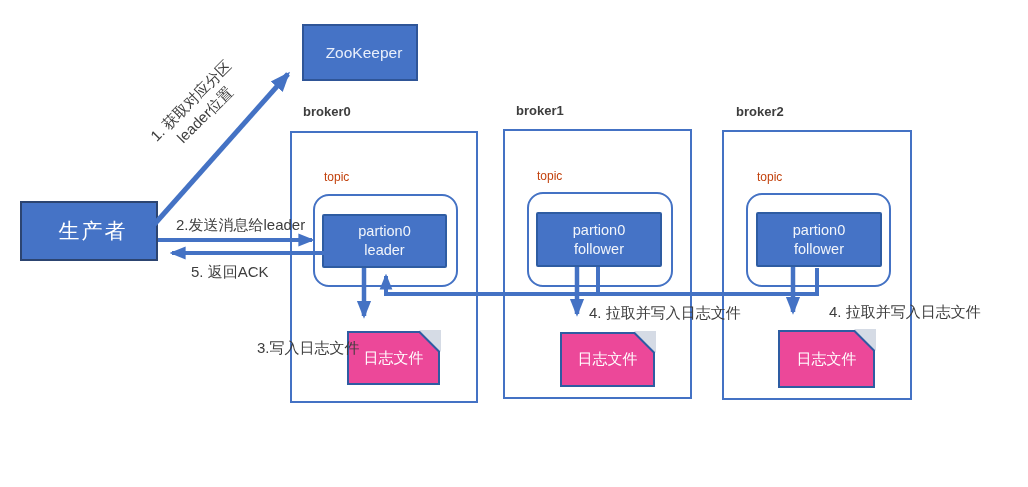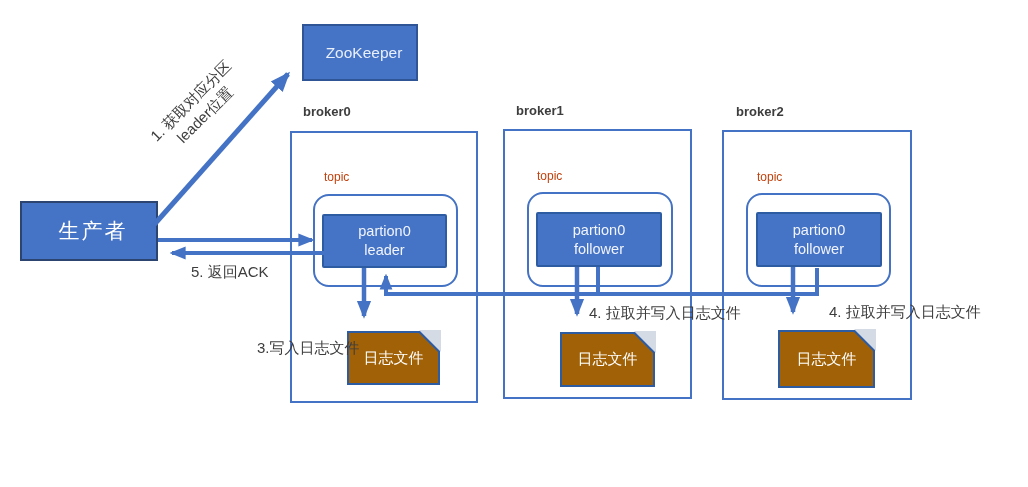--- a/index.html
+++ b/index.html
@@ -44,21 +44,21 @@
   #part2-box{left:756px;top:212px;width:126px;height:55px;}
   
   .logfile{position:absolute;}
   #log0{left:347px;top:331px;width:93px;height:54px;}
   #log1{left:560px;top:332px;width:95px;height:55px;}
   #log2{left:778px;top:330px;width:97px;height:58px;}
   .log-fold{position:absolute;top:-1px;right:-1px;width:22px;height:22px;
     clip-path:polygon(0 0,100% 100%,100% 0);background:#D5DBE5;}
   .log-outer{position:absolute;inset:0;background:#2E5CA2;
     clip-path:polygon(0 0,calc(100% - 20px) 0,100% 20px,100% 100%,0 100%);}
-  .log-inner{position:absolute;inset:2px;background:#a16207;
+  .log-inner{position:absolute;inset:2px;background:#ec4899;
     clip-path:polygon(0 0,calc(100% - 19px) 0,100% 19px,100% 100%,0 100%);
     display:flex;align-items:center;justify-content:center;color:#fff;font-size:15px;}
   
   .step-label{position:absolute;font-size:15px;color:#3D3D3D;white-space:nowrap;}
   #step1-label{
     left:112px;top:88px;width:172px;text-align:center;white-space:normal;
     transform:rotate(-45deg);transform-origin:center;line-height:20px;
   }
   #step2-label{left:176px;top:216px;}
   #step5-label{left:191px;top:263px;}
@@ -149,19 +149,20 @@
       <line x1="598" y1="267" x2="598" y2="294" stroke-width="4"></line>
       <line x1="577" y1="267" x2="577" y2="314" stroke-width="4.5" marker-end="url(#ah)"></line>
       <line x1="793" y1="267" x2="793" y2="312" stroke-width="4.5" marker-end="url(#ah)"></line>
     </g>
   </svg>
 
   <div class="step-label" id="step1-label">
     <div>1. 获取对应分区</div>
     <div>leader位置</div>
   </div>
+  <div class="step-label" id="step2-label">2.发送消息给leader</div>
   <div class="step-label" id="step5-label">5. 返回ACK</div>
   <div class="step-label" id="step3-label">3.写入日志文件</div>
   <div class="step-label" id="step4a-label">4. 拉取并写入日志文件</div>
   <div class="step-label" id="step4b-label">4. 拉取并写入日志文件</div>
 
 
 </div>
 
 </body></html>

